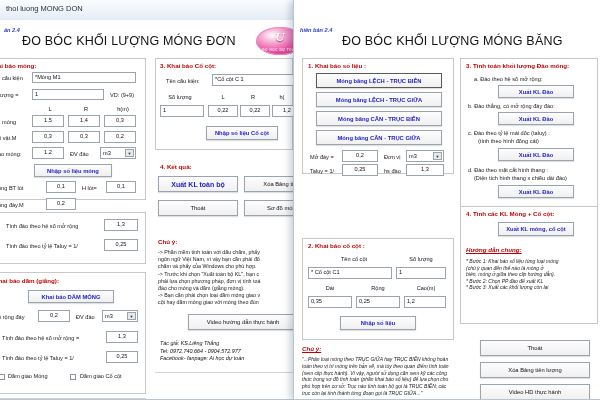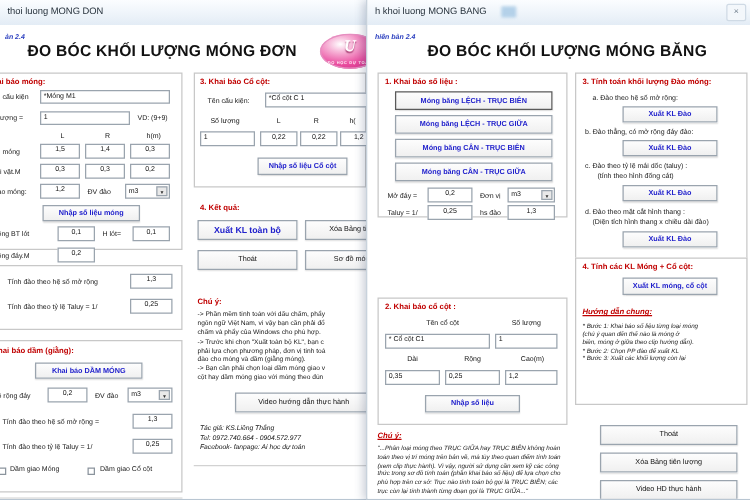--- a/index.html
+++ b/index.html
@@ -25,21 +25,21 @@
   .tb-blur{position:absolute;left:107px;top:5px;width:12px;height:9px;
            background:#aacbe6;filter:blur(1.2px);opacity:.85;border-radius:1px;}
   .tb-close{position:absolute;right:3px;top:3px;width:14px;height:12px;
             border:1px solid #cfdae5;border-radius:2px;background:#f3f7fb;color:#6d7c89;
             font-size:7px;line-height:12px;text-align:center;}
 
   .winbody{position:absolute;left:0;right:0;top:20px;bottom:0;background:#fff;overflow:hidden;}
 
   
   .verlabel{position:absolute;font-size:5.6px;font-style:italic;font-weight:bold;color:#2b3fbf;}
-  .apptitle{position:absolute;font-weight:bold;color:#111;letter-spacing:.2px;
+  .apptitle{position:absolute;font-weight:normal;color:#111;letter-spacing:.2px;
             font-family:"Liberation Sans",sans-serif;white-space:nowrap;}
 
   
   .logo{position:absolute;width:48px;height:28px;border-radius:50%;
         background:radial-gradient(ellipse at 34% 30%,#ffffff 0%,#f7b6d8 22%,#ea4ea0 58%,#c21a76 100%);
         box-shadow:0 0 0 1px #e58fc0 inset;overflow:hidden;}
   .logo .lg1{position:absolute;left:0;right:0;top:3px;text-align:center;color:#fff;
         font-family:"Liberation Serif",serif;font-style:italic;font-weight:bold;font-size:13px;
         text-shadow:0 1px 1px rgba(120,0,60,.6);line-height:13px;}
   .logo .lg2{position:absolute;left:0;right:0;bottom:3px;text-align:center;color:#ffe6f3;
@@ -204,25 +204,20 @@
       <div class="btn plain" style="left:188px;top:294px;width:110px;height:16px;">Video hướng dẫn thực hành</div>
       <div class="credit" style="left:160px;top:320px;width:150px;">Tác giả:    KS.Liêng Thắng
 Tel:   0972.740.664 - 0904.572.977
 Facebook- fanpage:    Ai học dự toán</div>
       <div class="hr" style="left:155px;top:352px;width:140px;"></div>
     </div>
   </div>
 
   <div class="win win-right">
 
-    <div class="titlebar">
-      <div class="tbtext">h khoi luong MONG BANG</div>
-      <div class="tb-blur"></div>
-      <div class="tb-close">×</div>
-    </div>
 
     <div class="winbody">
 
       <div class="verlabel" style="left:6px;top:7px;">hiên bản 2.4</div>
       <div class="apptitle" style="left:48px;top:14px;font-size:12.5px;">ĐO BÓC KHỐI LƯỢNG MÓNG BĂNG</div>
 
       <div class="grp" style="left:8px;top:38px;width:152px;height:116px;"></div>
       <div class="grp-title" style="left:14px;top:42px;">1. Khai báo số liệu :</div>
 
       <div class="btn dk" style="left:22px;top:53px;width:126px;height:15px;">Móng băng LỆCH - TRỤC BIÊN</div>

